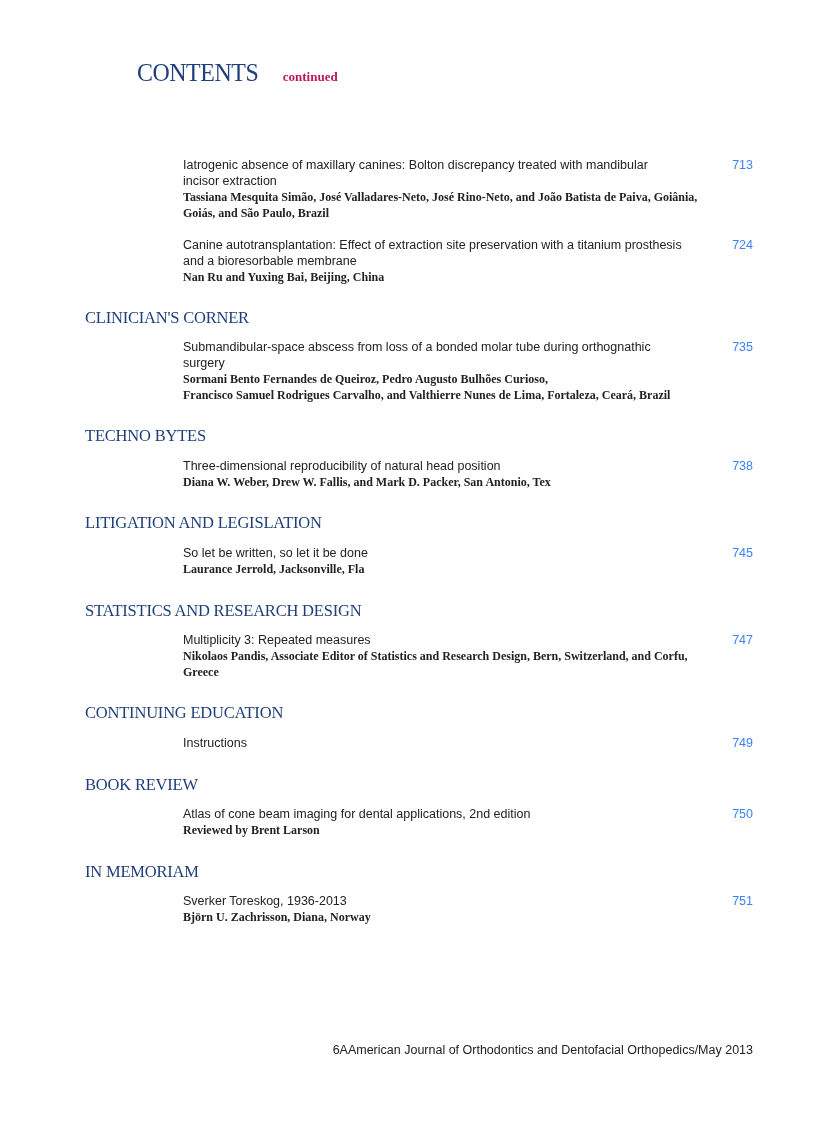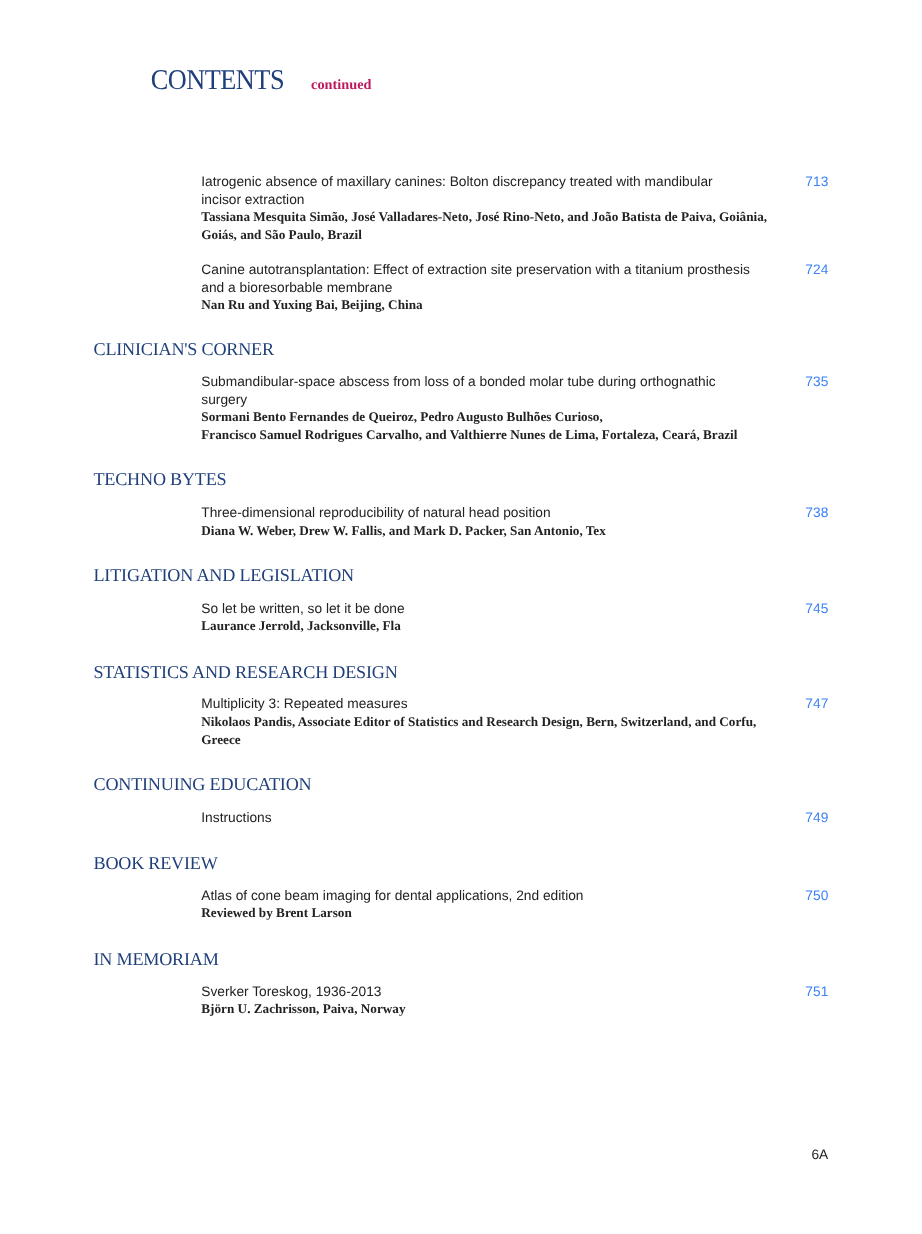--- a/index.html
+++ b/index.html
@@ -92,18 +92,19 @@
   </div>
   <div class="entry-authors">Reviewed by Brent Larson</div>
 </div>
 
 <div class="section-head" style="top:862px;">IN MEMORIAM</div>
 <div class="entry" style="top:893px;">
   <div class="entry-row">
     <div class="entry-title">Sverker Toreskog, 1936-2013</div>
     <div class="entry-page">751</div>
   </div>
-  <div class="entry-authors">Björn U. Zachrisson, Paiva, Norway</div>
+  <div class="entry-authors">Björn U. Zachrisson, Diana, Norway</div>
 </div>
 
 <div class="footer">
   <span>6A</span>
+  <span>American Journal of Orthodontics and Dentofacial Orthopedics/May 2013</span>
 </div>
 
 </body></html>

